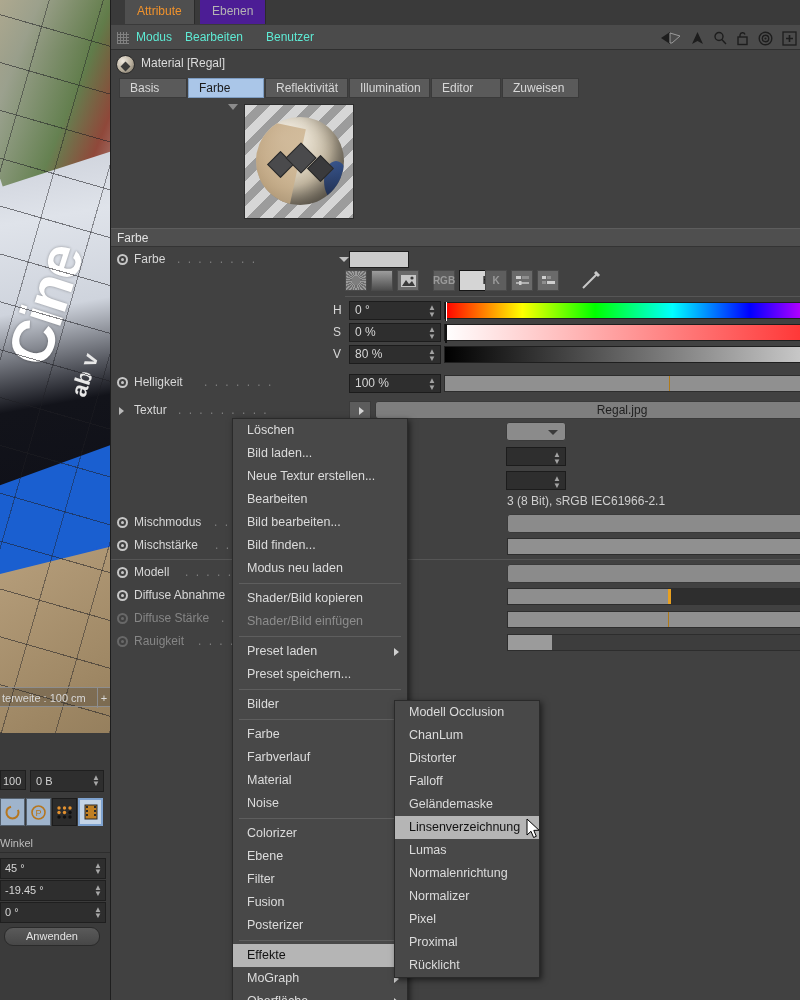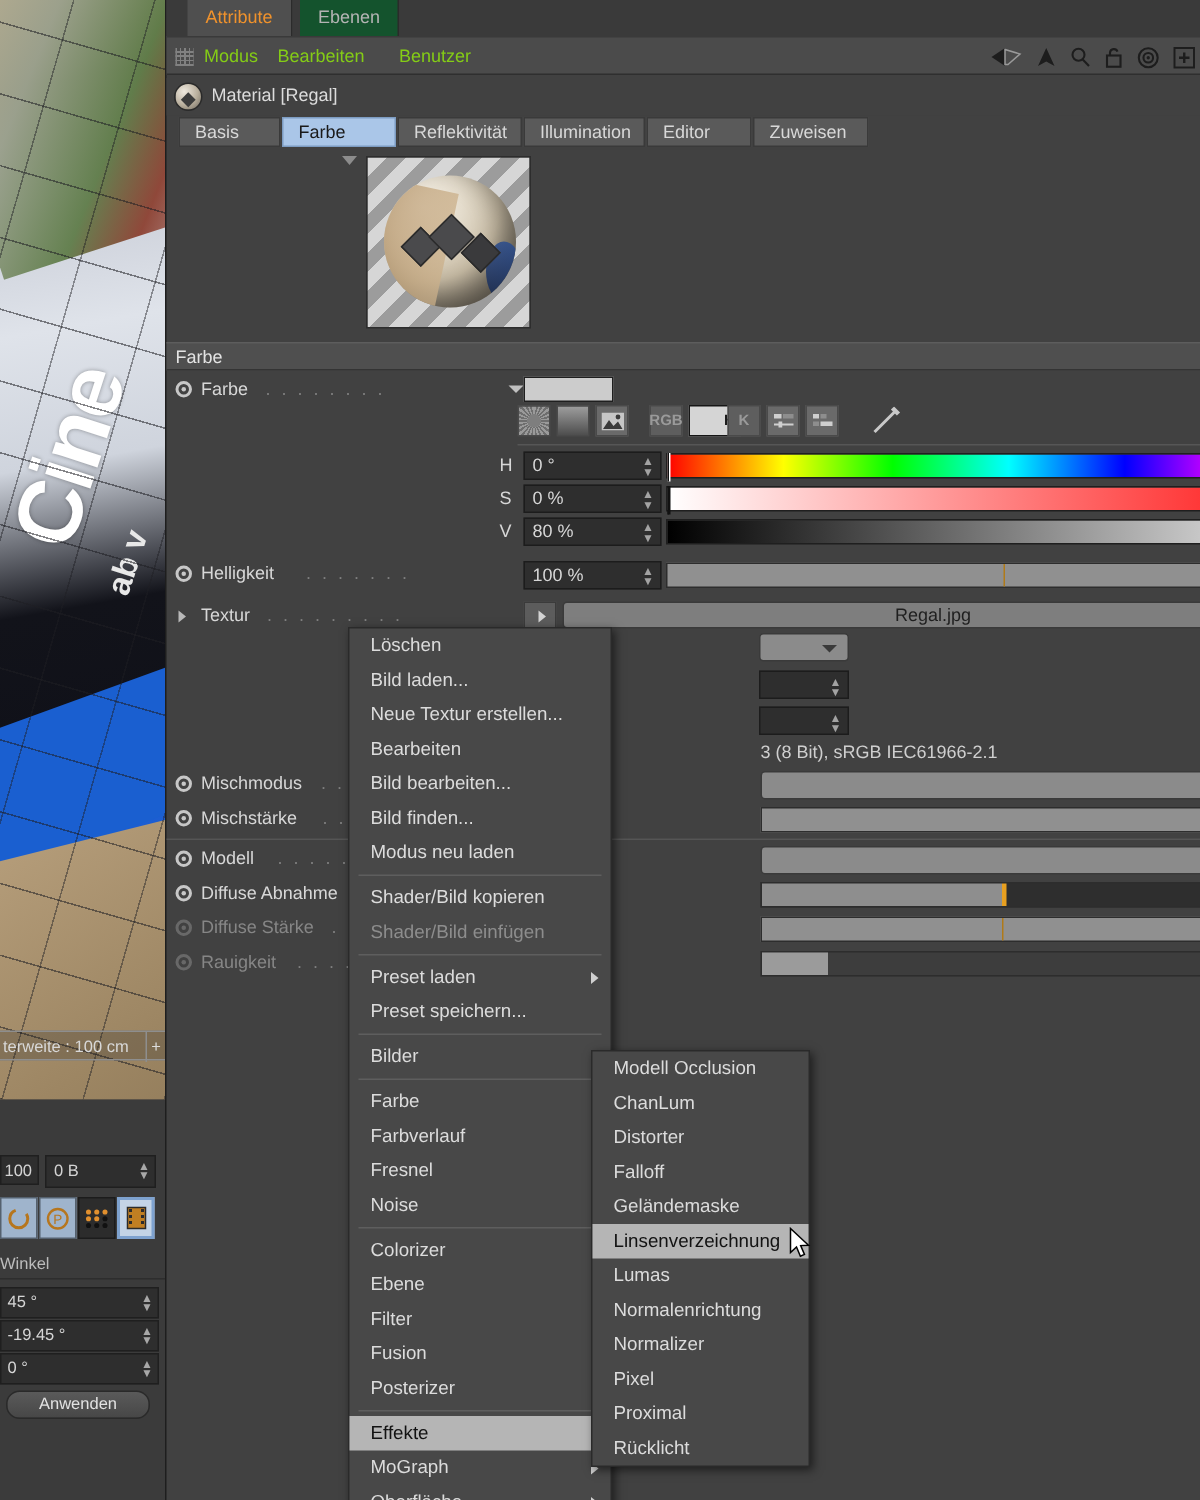--- a/index.html
+++ b/index.html
@@ -106,37 +106,37 @@
 
   
   #attr {
     position: absolute; left: 110px; top: 0; width: 690px; height: 1000px;
     background: #414141; border-left: 1px solid #1e1e1e;
   }
   
   .tabstrip { position: absolute; left: 0; top: 0; width: 690px; height: 24px; background: #3a3a3a; }
   .wtab {
     position: absolute; top: 0; height: 24px; padding: 0 12px;
-    font-size: 12px; line-height: 23px; background: #14532d;
+    font-size: 12px; line-height: 23px; background: #4c1d95;
     border-right: 1px solid #2b2b2b; color: #b4b4b4;
   }
   .wtab.active { background: #4f4f4f; color: #f0922c; }
   
   .menubar {
     position: absolute; left: 0; top: 24px; width: 690px; height: 26px;
     background: #4b4b4b; border-top: 1px solid #3a3a3a; border-bottom: 1px solid #2f2f2f;
   }
   .mb-grip {
     position: absolute; left: 6px; top: 7px; width: 12px; height: 12px;
     background-image: repeating-linear-gradient(0deg, #8f8f8f 0 1px, transparent 1px 3px),
                       repeating-linear-gradient(90deg, #8f8f8f 0 1px, transparent 1px 3px);
     opacity: .8;
   }
   .mb-item {
-    position: absolute; top: 0; height: 26px; font-size: 12px; line-height: 25px; color: #84cc16;
+    position: absolute; top: 0; height: 26px; font-size: 12px; line-height: 25px; color: #5eead4;
   }
   .mb-icons { position: absolute; right: 4px; top: 3px; height: 20px; display: flex; align-items: center; gap: 9px; }
   .mb-icons svg { display: block; }
   
   .mat-title {
     position: absolute; left: 0; top: 52px; width: 690px; height: 25px;
     background: #414141;
   }
   .mat-thumb {
     position: absolute; left: 5px; top: 3px; width: 19px; height: 19px; border-radius: 50%;
@@ -657,21 +657,21 @@
     </div>
     <div class="mi">Preset speichern...</div>
     <div class="msep"></div>
     <div class="mi">
       <span>Bilder</span>
       <span class="arrow"></span>
     </div>
     <div class="msep"></div>
     <div class="mi">Farbe</div>
     <div class="mi">Farbverlauf</div>
-    <div class="mi">Fresnel</div>
+    <div class="mi">Material</div>
     <div class="mi">Noise</div>
     <div class="msep"></div>
     <div class="mi">Colorizer</div>
     <div class="mi">Ebene</div>
     <div class="mi">Filter</div>
     <div class="mi">Fusion</div>
     <div class="mi">Posterizer</div>
     <div class="msep"></div>
     <div class="mi hl">
       <span>Effekte</span>

